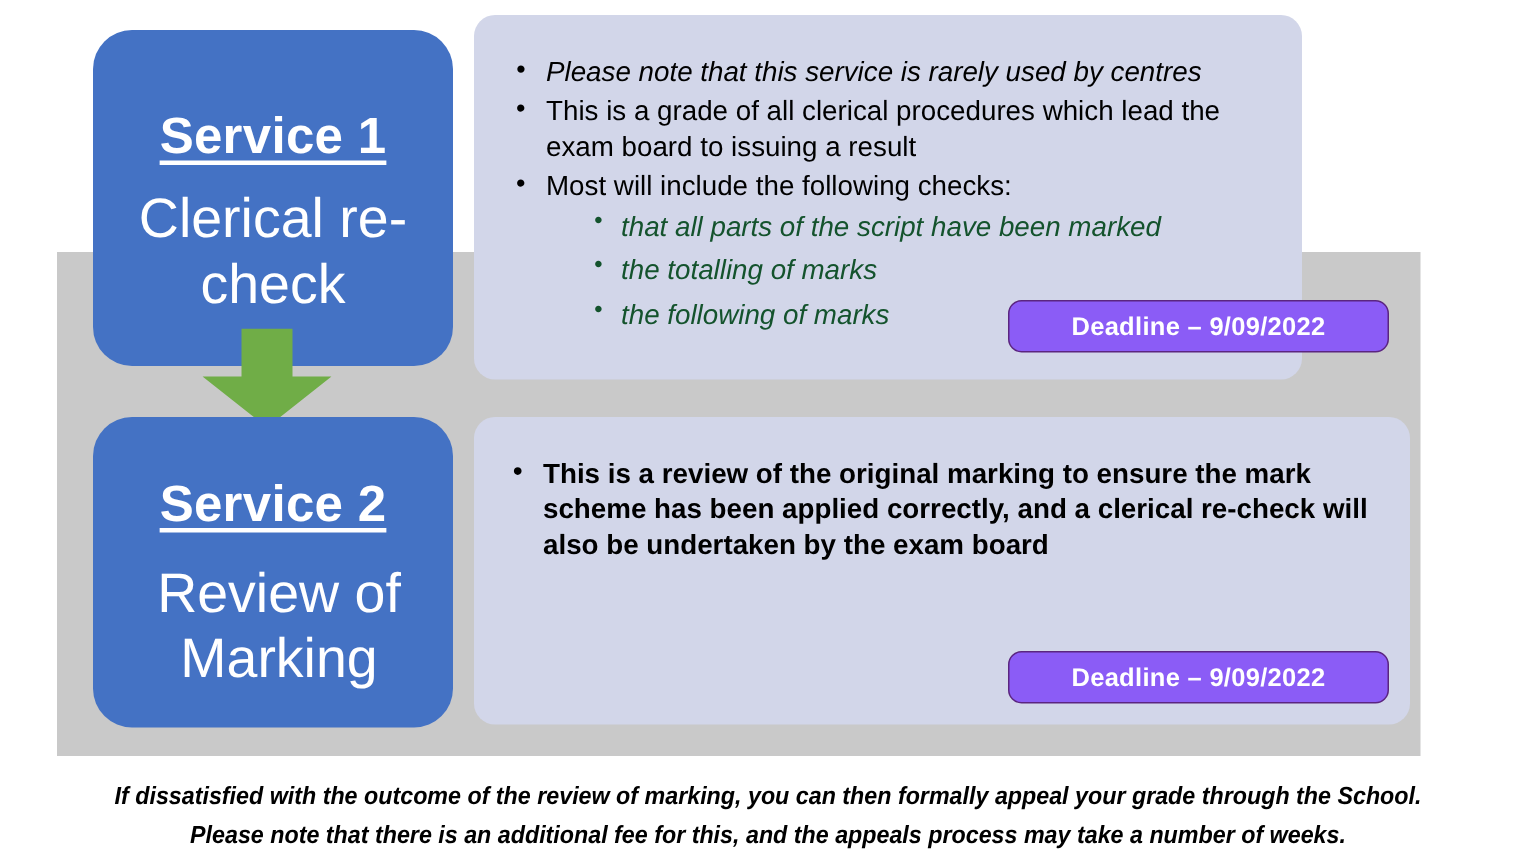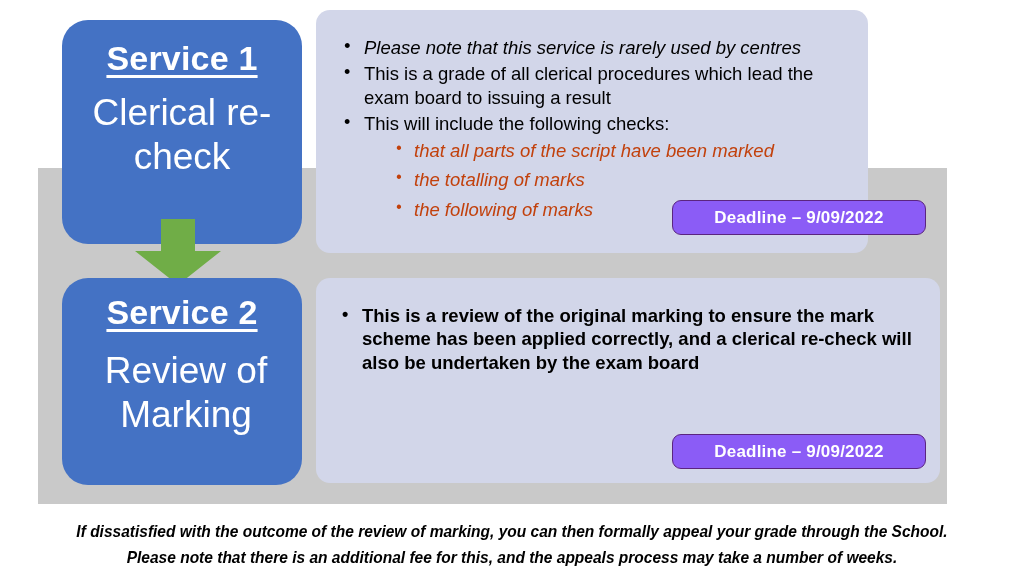--- a/index.html
+++ b/index.html
@@ -29,21 +29,21 @@
   
   .service-box {
     position: absolute;
     background: #4472c4;
     border-radius: 26px;
     color: #ffffff;
     text-align: center;
     display: flex;
     flex-direction: column;
     align-items: center;
-    justify-content: flex-start;
+    justify-content: center;
     box-sizing: border-box;
   }
   #service-box-1 { left: 62px; top: 20px;  width: 240px; height: 224px; padding-top: 20px; }
   #service-box-2 { left: 62px; top: 278px; width: 240px; height: 207px; padding-top: 16px; }
 
   .service-heading {
     font-size: 34px;
     font-weight: bold;
     text-decoration: underline;
     text-underline-offset: 5px;
@@ -111,21 +111,21 @@
     margin: 3px 0 0 0;
     padding: 0 0 0 30px;
   }
   ul.sub-bullets > li {
     position: relative;
     padding-left: 20px;
     font-style: italic;
     font-size: 18.5px;
     line-height: 1.27;
     margin-bottom: 6px;
-    color: #c2410c;
+    color: #14532d;
   }
   ul.sub-bullets > li::before {
     content: "\2022";
     position: absolute;
     left: 2px;
     top: -1px;
     font-size: 16px;
   }
 
   
@@ -180,21 +180,21 @@
 <div id="service-box-2" class="service-box">
   <div class="service-heading">Service 2</div>
   <div class="service-subtitle">Review of Marking</div>
 </div>
 
 <div id="content-panel-1" class="content-panel">
   <ul class="bullets">
     <li class="italic">Please note that this service is rarely used by centres</li>
     <li>This is a grade of all clerical procedures which lead the exam board to issuing a result</li>
     <li>
-      <span>This will include the following checks:</span>
+      <span>Most will include the following checks:</span>
       <ul class="sub-bullets">
         <li>that all parts of the script have been marked</li>
         <li>the totalling of marks</li>
         <li>the following of marks</li>
       </ul>
     </li>
   </ul>
 </div>
 
 <div id="deadline-badge-1" class="deadline-badge">Deadline – 9/09/2022</div>

